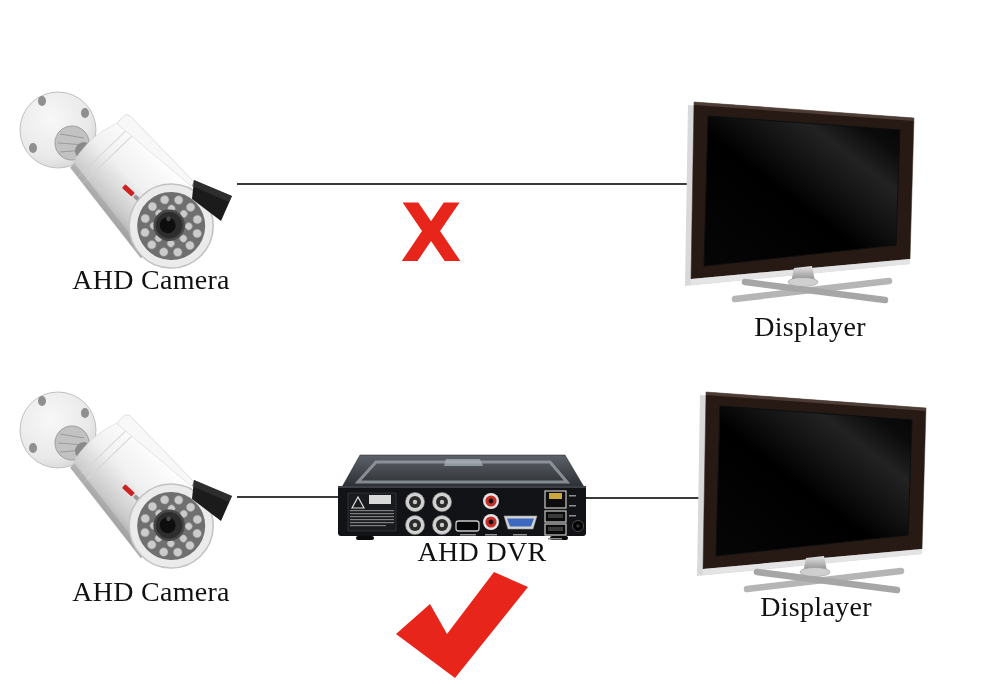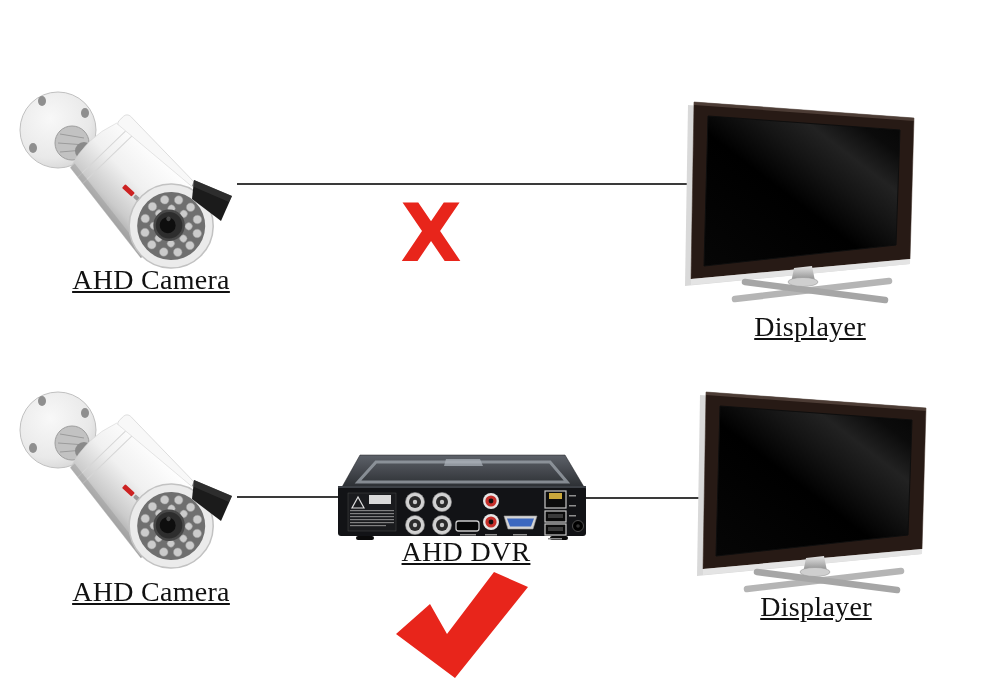--- a/index.html
+++ b/index.html
@@ -3,21 +3,21 @@
 <meta charset="utf-8">
 <style>
   :root{
     --background:#ffffff; --red:#e8251b; --line:#3a3a3a; --label:#111111;
   }
   html,body{margin:0;padding:0;background:var(--background);}
   .diagram{position:relative;width:1000px;height:684px;background:var(--background);
            font-family:"Liberation Serif","DejaVu Serif",serif;overflow:hidden;}
   .abs{position:absolute;}
   .label{position:absolute;color:var(--label);font-size:28px;text-align:center;
-         letter-spacing:.3px;white-space:nowrap;text-decoration:underline;}
+         letter-spacing:.3px;white-space:nowrap;}
   .conn-line{position:absolute;height:2px;background:var(--line);}
   .x-mark{position:absolute;left:392px;top:201px;width:78px;height:68px;
           font-family:"DejaVu Sans","Liberation Sans",sans-serif;font-weight:bold;
           font-size:80px;line-height:66px;text-align:center;color:var(--red);}
 </style>
 </head>
 <body>
 
 <div class="diagram">
 
@@ -232,17 +232,17 @@
   </svg>
 
   <svg class="abs" style="left:695px;top:382px;" width="248" height="218" viewBox="0 0 248 218">
       <use href="#tv"></use>
     </svg>
 
   <svg class="abs" style="left:390px;top:570px;" width="144" height="112" viewBox="0 0 144 112">
     <polygon points="6,64 40,34 57,64 104,2 138,17 65,108" fill="#e8251b"></polygon>
   </svg>
 
-  <div class="label" style="left:356px;top:536px;width:220px;">AHD DVR</div>
+  <div class="label" style="left:372px;top:536px;width:220px;">AHD DVR</div>
   <div class="label" style="left:41px;top:576px;width:220px;">AHD Camera</div>
   <div class="label" style="left:706px;top:591px;width:220px;">Displayer</div>
 
 </div>
 
 </body></html>

